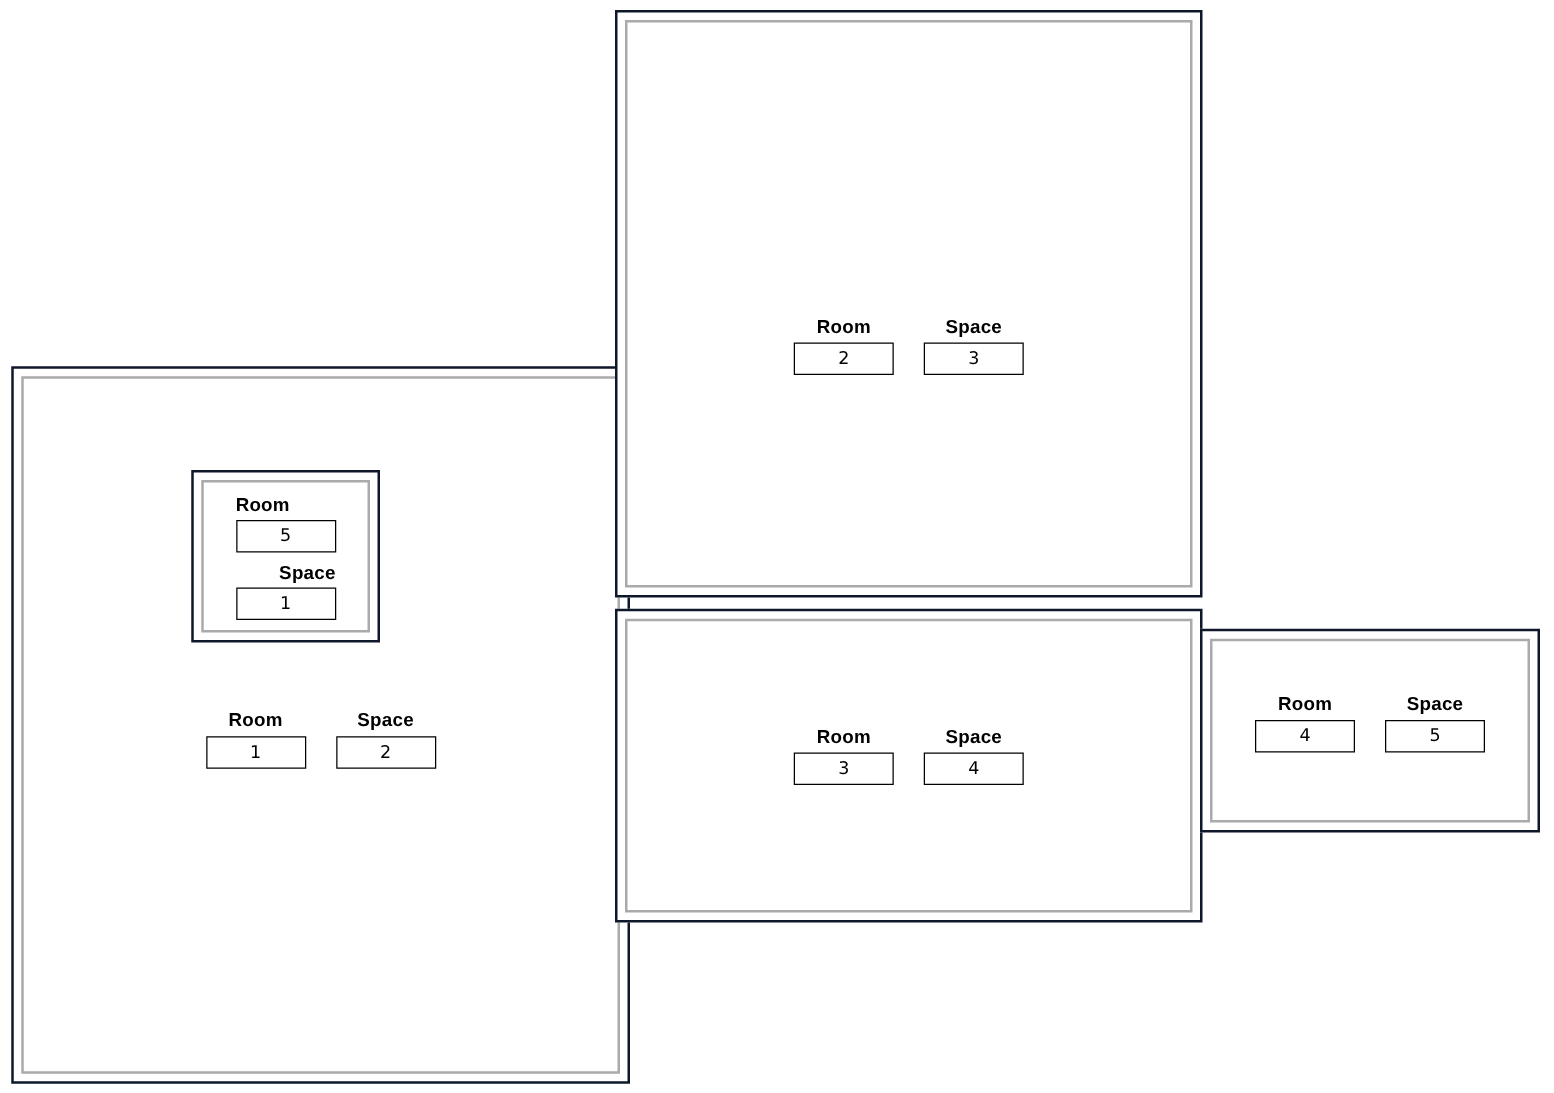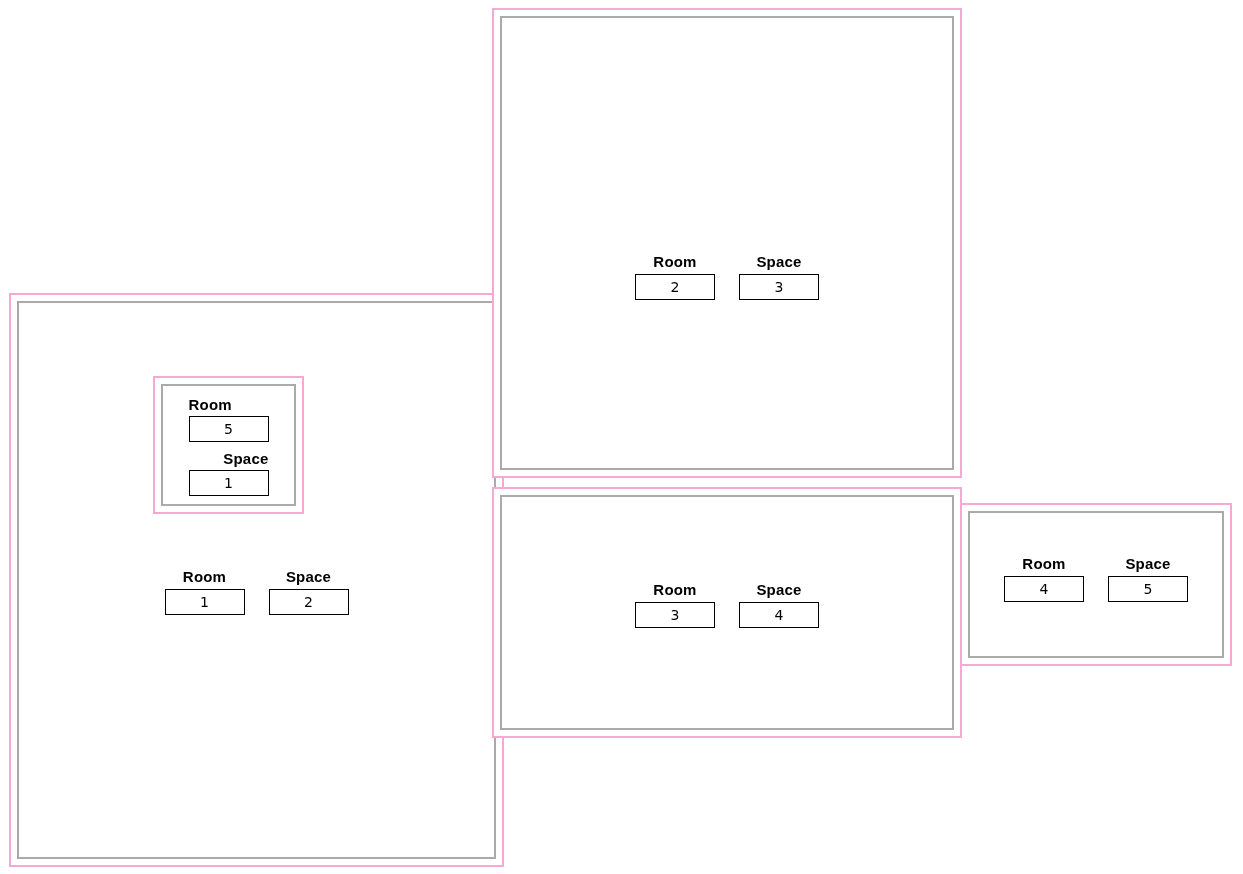--- a/index.html
+++ b/index.html
@@ -13,21 +13,21 @@
     position: relative;
     overflow: hidden;
     font-family: "Liberation Sans", sans-serif;
     -webkit-font-smoothing: none;
   }
 
   
   .panel {
     position: absolute;
     box-sizing: border-box;
-    border: 2px solid #f9a8d4;
+    border: 2px solid #0f172a;
     background: #ffffff;
   }
   .panel > .panel-inner {
     position: absolute;
     left: 6px;
     top: 6px;
     right: 6px;
     bottom: 6px;
     box-sizing: border-box;
     border: 2px solid #aaaaaa;

